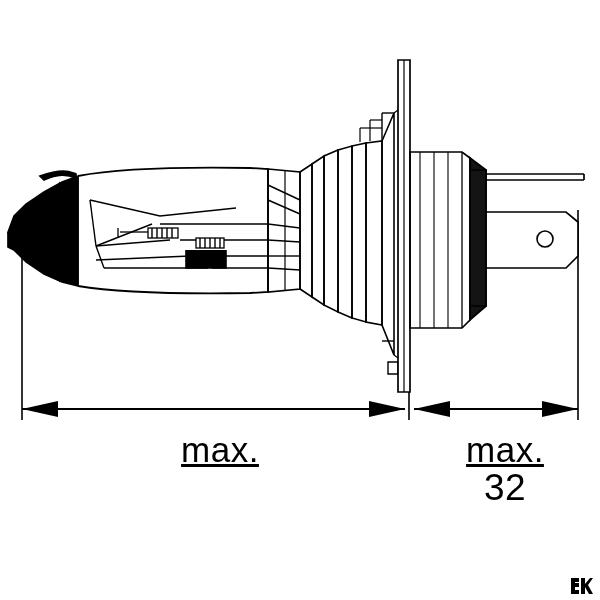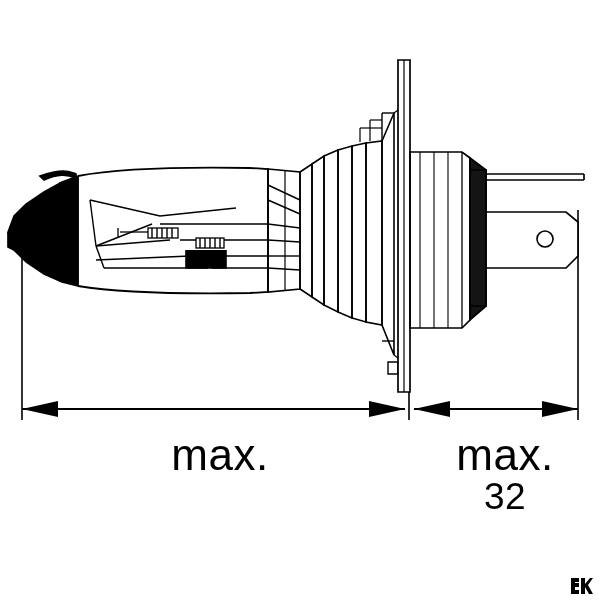--- a/index.html
+++ b/index.html
@@ -28,21 +28,22 @@
   }
   .dim-label {
     position: absolute;
     text-align: center;
     color: #000000;
     font-family: "Liberation Sans", sans-serif;
     line-height: 1.05;
     letter-spacing: 0.5px;
   }
   .dim-word {
-    font-size: 44px;
+    font-size: 35px;
+    text-decoration: underline;
   }
   .dim-value {
     font-size: 37px;
   }
   #label-left {
     left: 120px;
     top: 432px;
     width: 200px;
   }
   #label-right {

